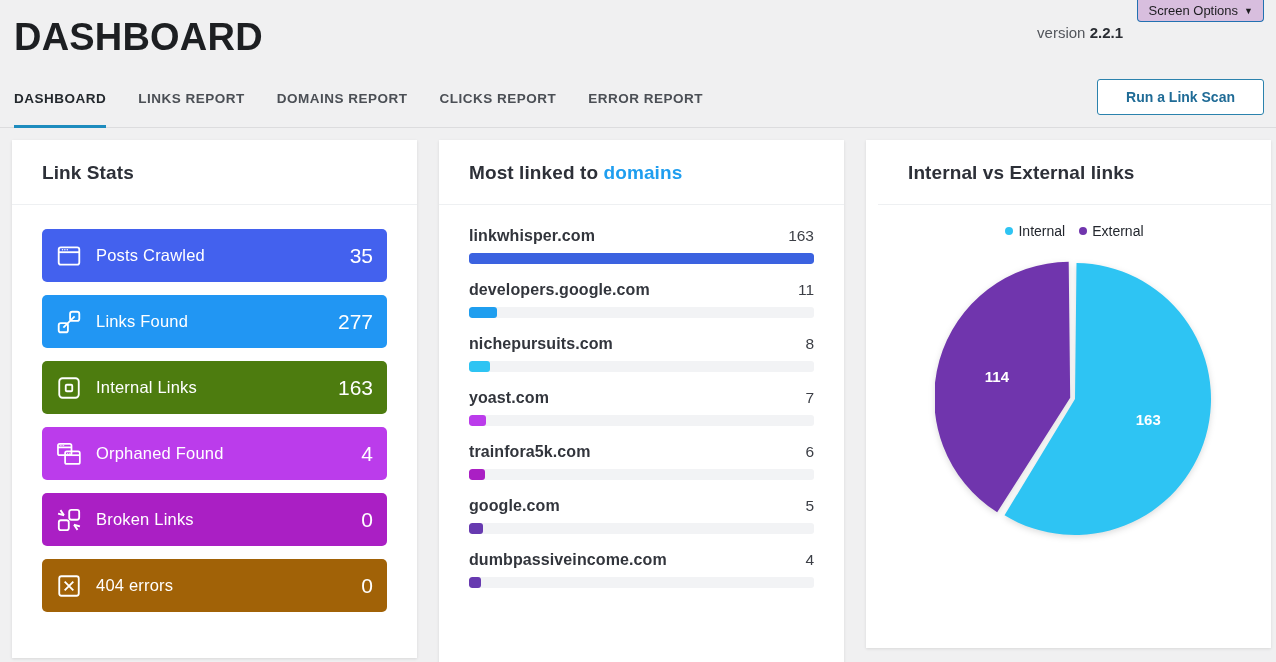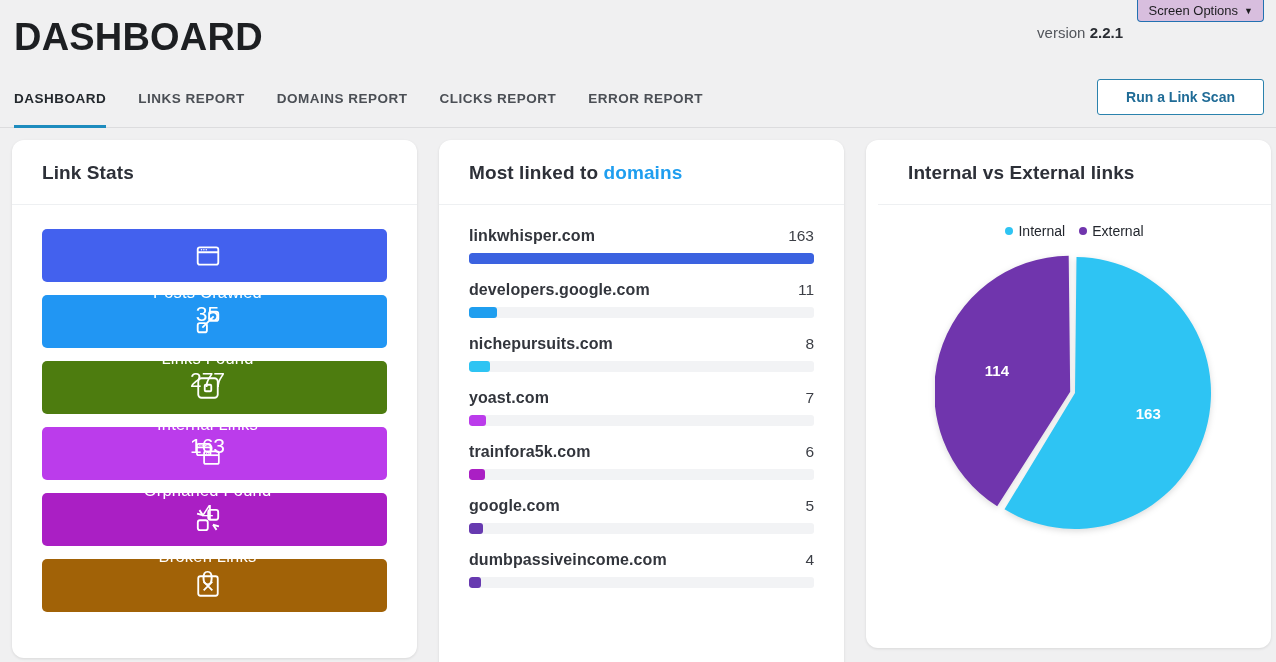--- a/index.html
+++ b/index.html
@@ -105,21 +105,21 @@
   
   .cards {
     position: absolute;
     left: 0; right: 0; top: 140px; bottom: 0;
     display: flex;
     gap: 22px;
     padding: 0 12px;
   }
   .card {
     background: #ffffff;
-    border-radius: 12px;
+    border-radius: 0;
     box-shadow: 0 1px 3px rgba(0,0,0,.10);
     width: 405px;
     flex: 0 0 405px;
     overflow: hidden;
   }
   .card-head {
     padding: 22px 30px 20px;
     border-bottom: 1px solid #eef0f2;
   }
   .card-title {
@@ -140,21 +140,20 @@
   .stats-body { padding: 24px 30px 0; }
   .stat-row {
     display: flex;
     align-items: center;
     height: 53px;
     border-radius: 5px;
     margin-bottom: 13px;
     padding: 0 14px 0 0;
     color: #ffffff;
     cursor: pointer;
-    flex-direction: column;
   }
   .stat-icon {
     width: 54px;
     display: flex;
     align-items: center;
     justify-content: center;
     flex: 0 0 54px;
   }
   .stat-icon svg { display: block; }
   .stat-label {
@@ -199,21 +198,21 @@
     height: 100%;
     border-radius: 3px;
   }
 
   
   .pie-body { padding: 18px 10px 0; }
   .pie-legend {
     display: flex;
     justify-content: center;
     gap: 14px;
-    margin-bottom: 14px;
+    margin-bottom: 20px;
   }
   .legend-item {
     display: flex;
     align-items: center;
     gap: 5px;
     font-size: 14px;
     color: #23272e;
   }
   .legend-dot {
     width: 8px; height: 8px;

